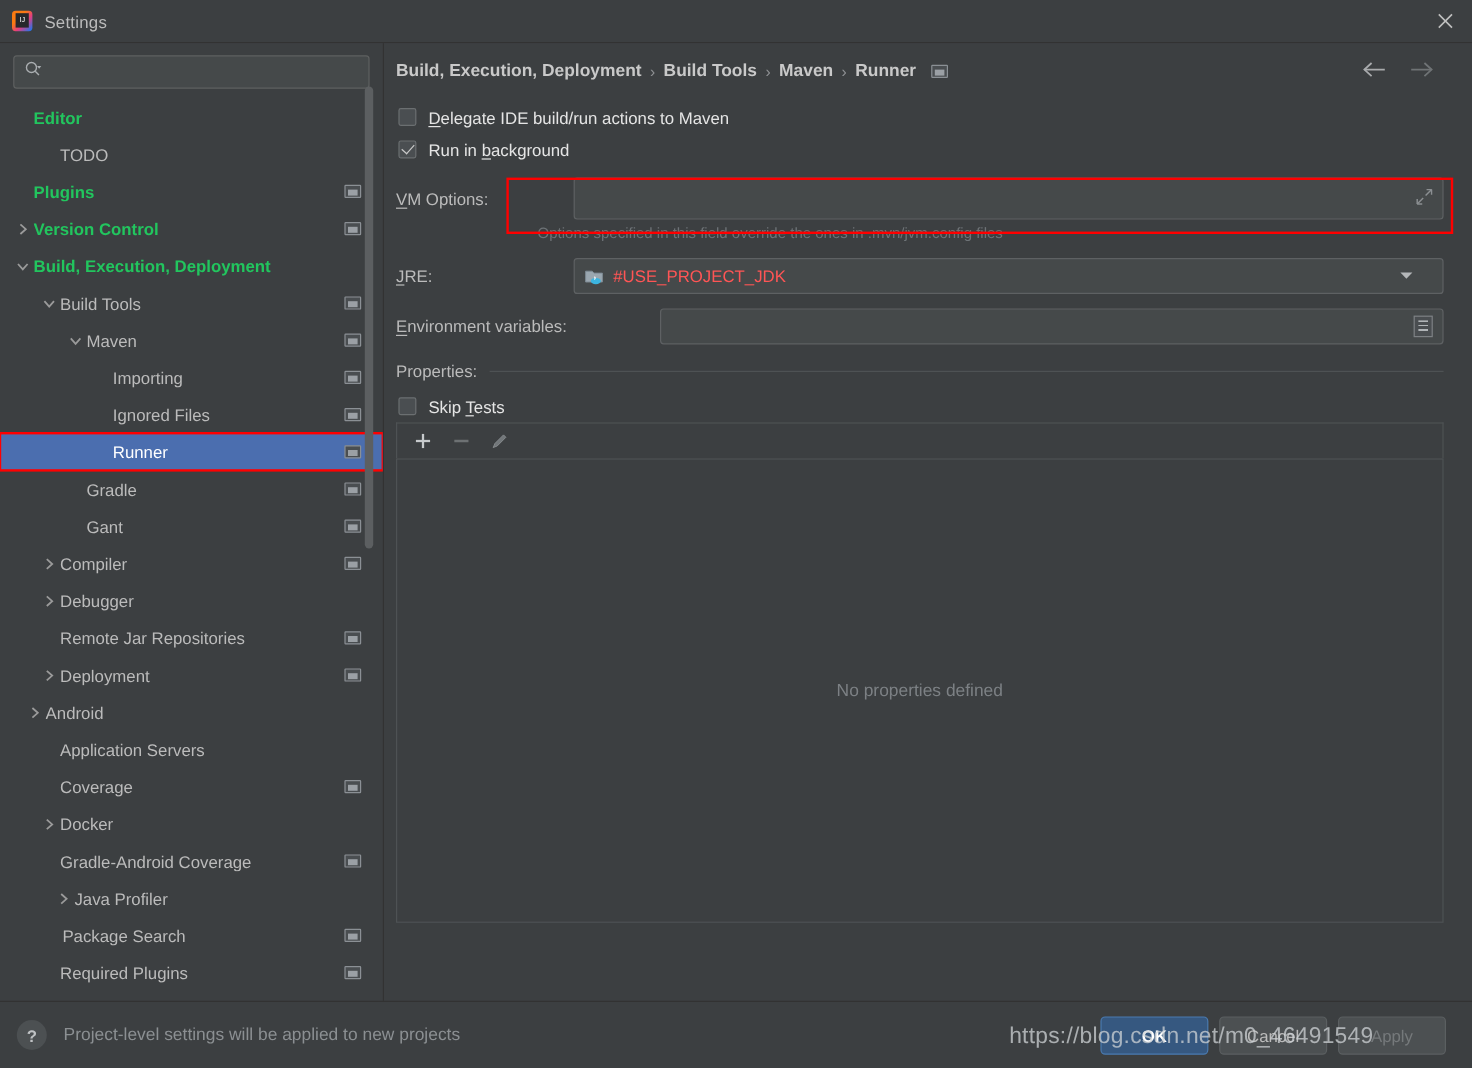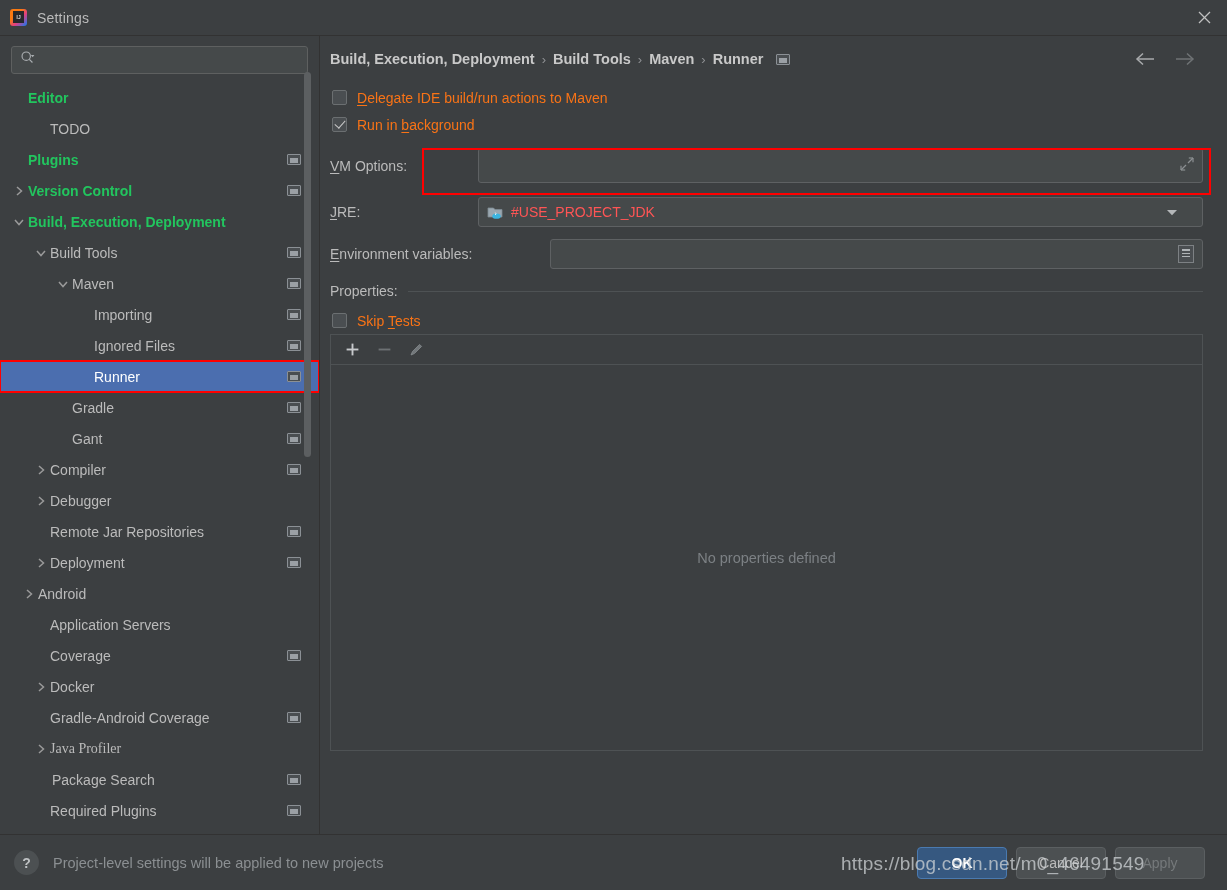--- a/index.html
+++ b/index.html
@@ -162,21 +162,21 @@
     display: flex; align-items: center; gap: 16px;
     padding-right: 8px;
   }
   .nav-arrow { color: #a9abad; font-size: 19px; line-height: 1; }
   .nav-arrow.disabled { color: #6b6e70; }
 
   .checkrow {
     display: flex; align-items: center;
     height: 27px;
     margin-left: 2px;
-    color: #f97316;
+    color: #e5e5e5;
     font-size: 14px;
   }
   .cb {
     width: 15px; height: 15px;
     border: 1px solid #6b6f71;
     border-radius: 2px;
     background: #4a4e51;
     margin-right: 10px;
     flex: 0 0 15px;
     position: relative;
@@ -478,21 +478,21 @@
                 <polyline points="3,2 7.5,6 3,10" fill="none" stroke="#9a9a9a" stroke-width="1.5"></polyline>
               </svg>
             </span>
             <span class="tree-label">Docker</span>
           </div>
           <div class="tree-item" style="padding-left: 32px;">
             <span class="arrow"></span>
             <span class="tree-label">Gradle-Android Coverage</span>
             <span class="proj-icon"></span>
           </div>
-          <div class="tree-item" style="padding-left: 32px; font-family: Liberation Serif, serif;">
+          <div class="tree-item" style="padding-left: 44px;">
             <span class="arrow">
               <svg width="10" height="12" viewBox="0 0 10 12">
                 <polyline points="3,2 7.5,6 3,10" fill="none" stroke="#9a9a9a" stroke-width="1.5"></polyline>
               </svg>
             </span>
             <span class="tree-label">Java Profiler</span>
           </div>
           <div class="tree-item" style="padding-left: 34px;">
             <span class="arrow"></span>
             <span class="tree-label">Package Search</span>
@@ -557,20 +557,21 @@
               <polyline points="13,1 13,5.2" stroke="#8b8f92" stroke-width="1.2" fill="none"></polyline>
               <polyline points="13,1 8.8,1" stroke="#8b8f92" stroke-width="1.2" fill="none"></polyline>
               <line x1="13" y1="1" x2="8" y2="6" stroke="#8b8f92" stroke-width="1.2"></line>
               <polyline points="1,13 1,8.8" stroke="#8b8f92" stroke-width="1.2" fill="none"></polyline>
               <polyline points="1,13 5.2,13" stroke="#8b8f92" stroke-width="1.2" fill="none"></polyline>
               <line x1="1" y1="13" x2="6" y2="8" stroke="#8b8f92" stroke-width="1.2"></line>
             </svg>
           </span>
         </div>
       </div>
+      <div class="hint" style="margin-left:118px;">Options specified in this field override the ones in .mvn/jvm.config files</div>
 
       <div class="field-row" style="margin-top:14px;">
         <span class="field-label" style="width:108px;"><span class="u">J</span>RE:</span>
         <div class="combo" style="flex:1 1 auto;">
           <span class="folder-java-icon">
             <svg width="18" height="15" viewBox="0 0 18 15" aria-hidden="true">
               <path d="M1 3 L6.5 3 L8 4.6 L15 4.6 L15 12 L1 12 Z" fill="#9aa7b0" stroke="#7d8a93" stroke-width="0.8"></path>
               <ellipse cx="9.5" cy="11.2" rx="4.2" ry="2.6" fill="#3cb5e0"></ellipse>
               <path d="M8.3 7.6 q1.4 1.1 0 2.3" stroke="#ffffff" stroke-width="0.9" fill="none"></path>
             </svg>

